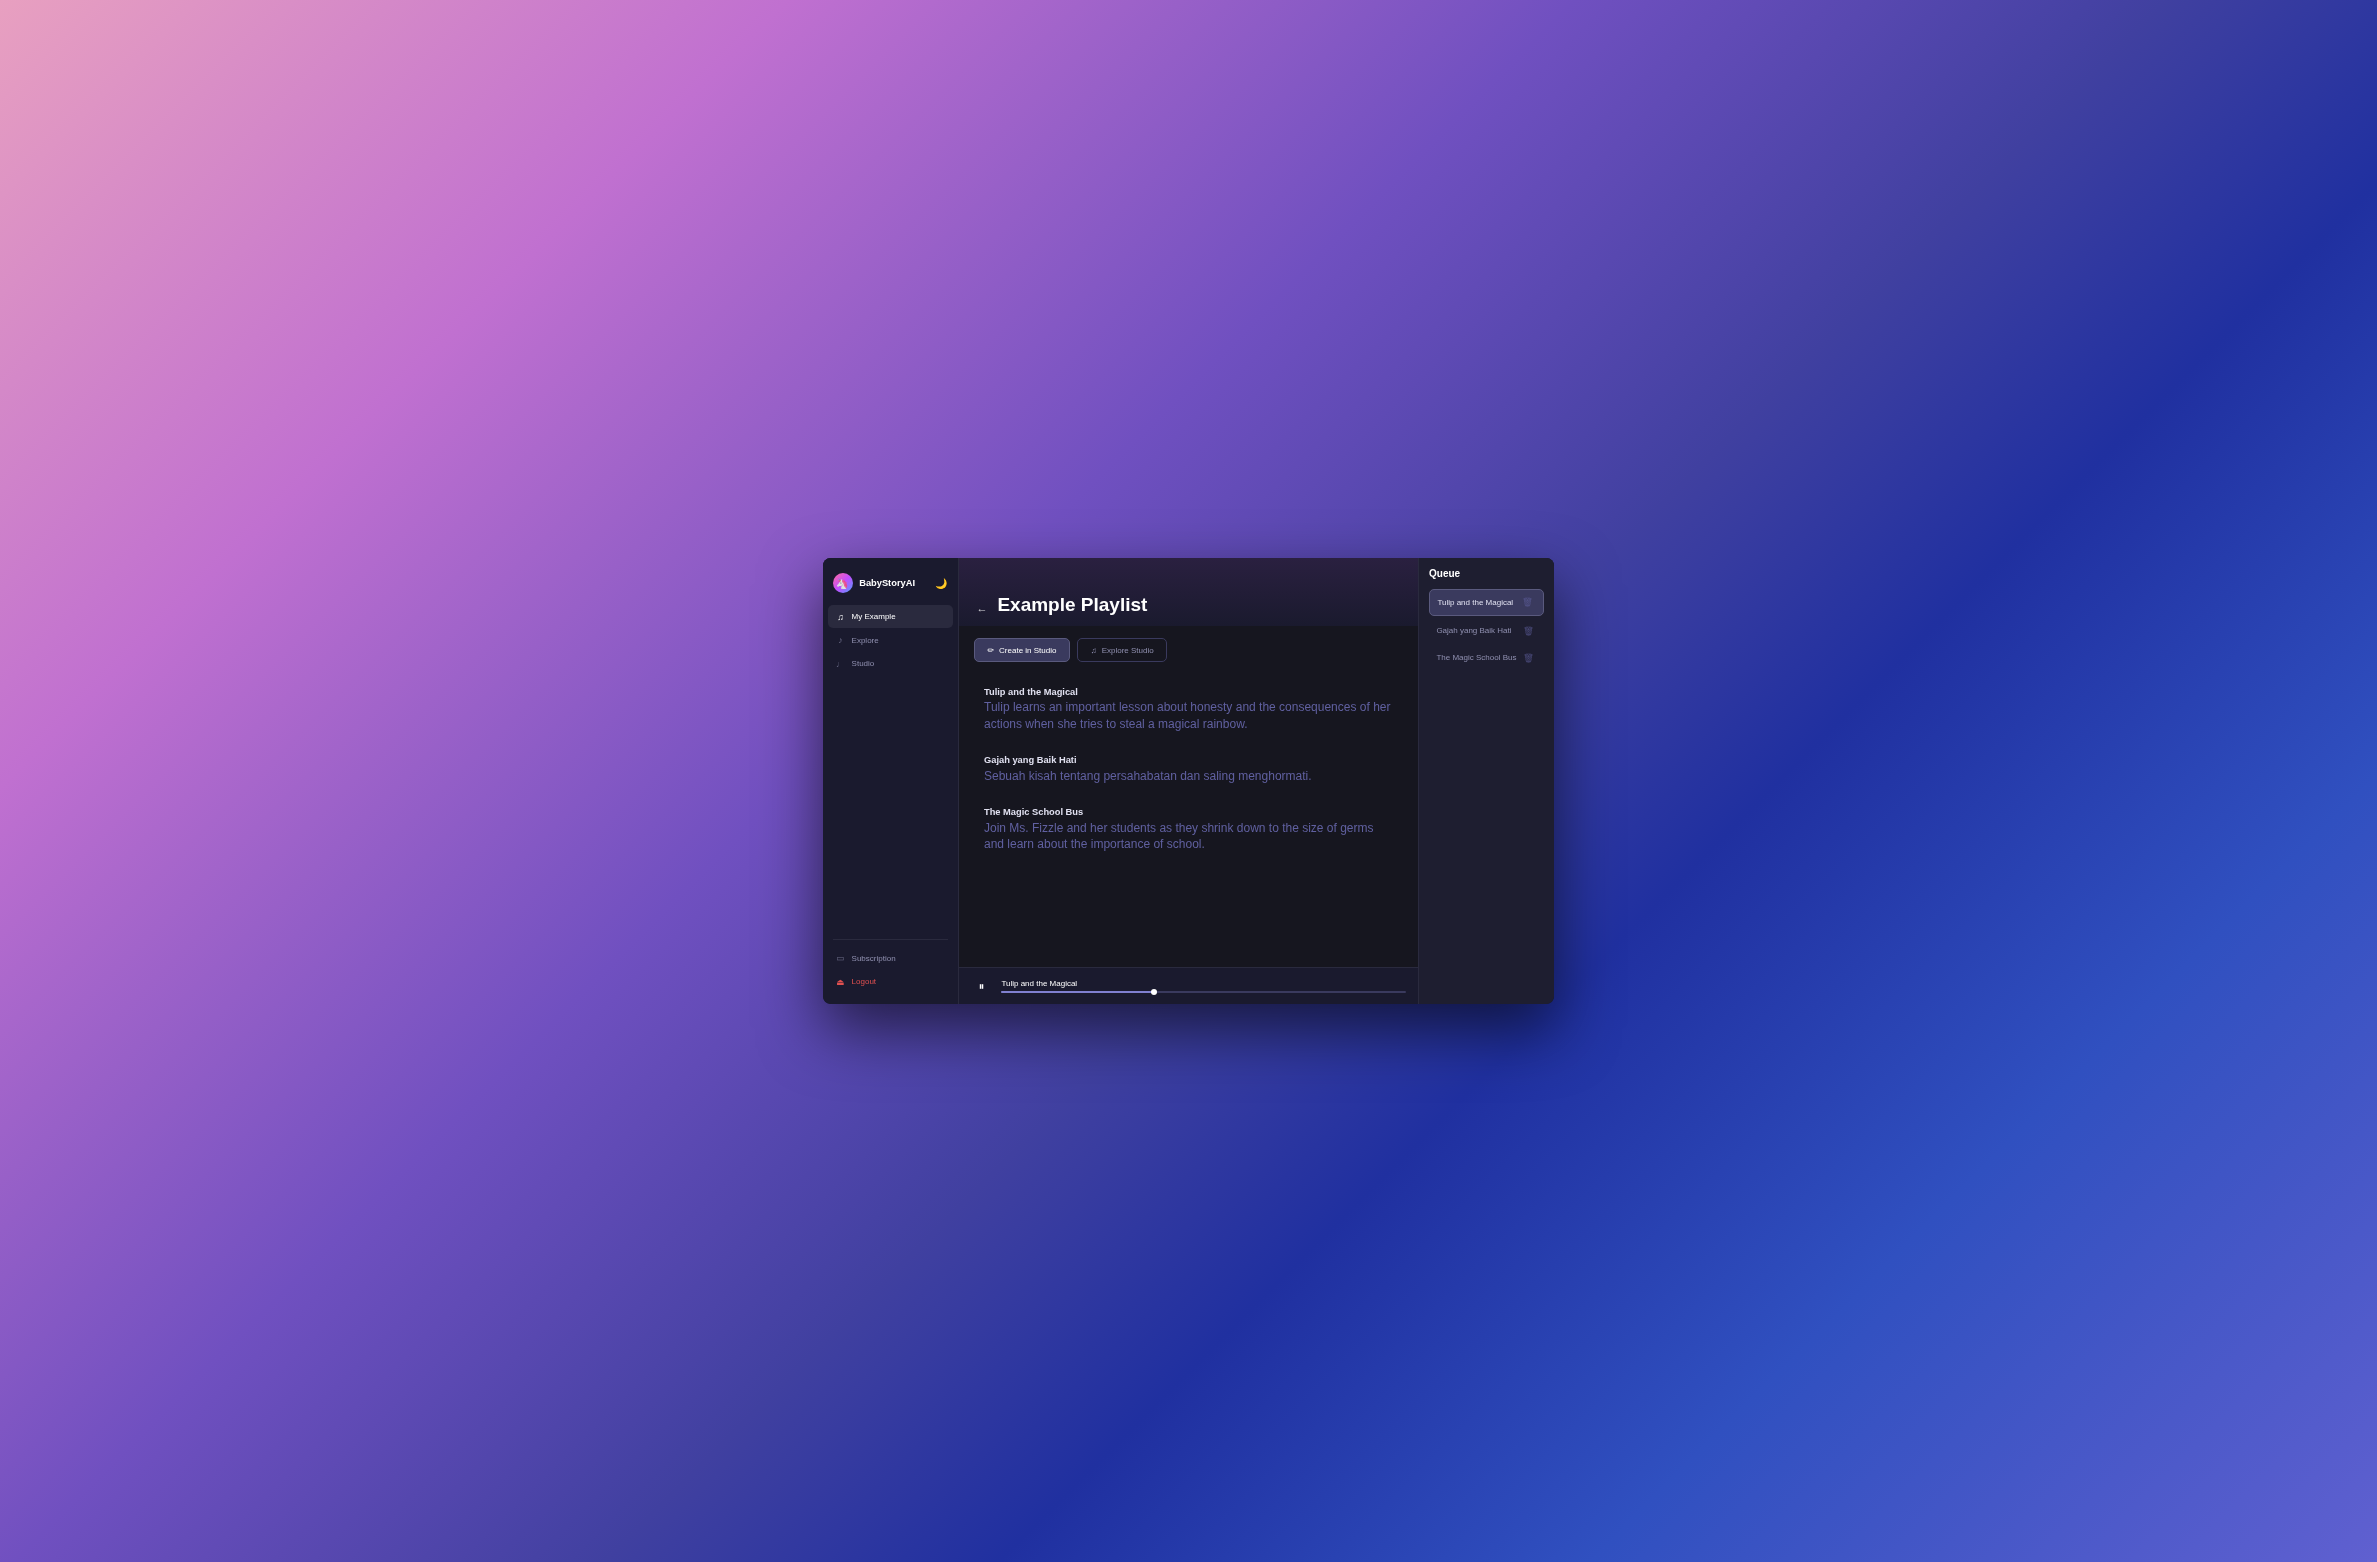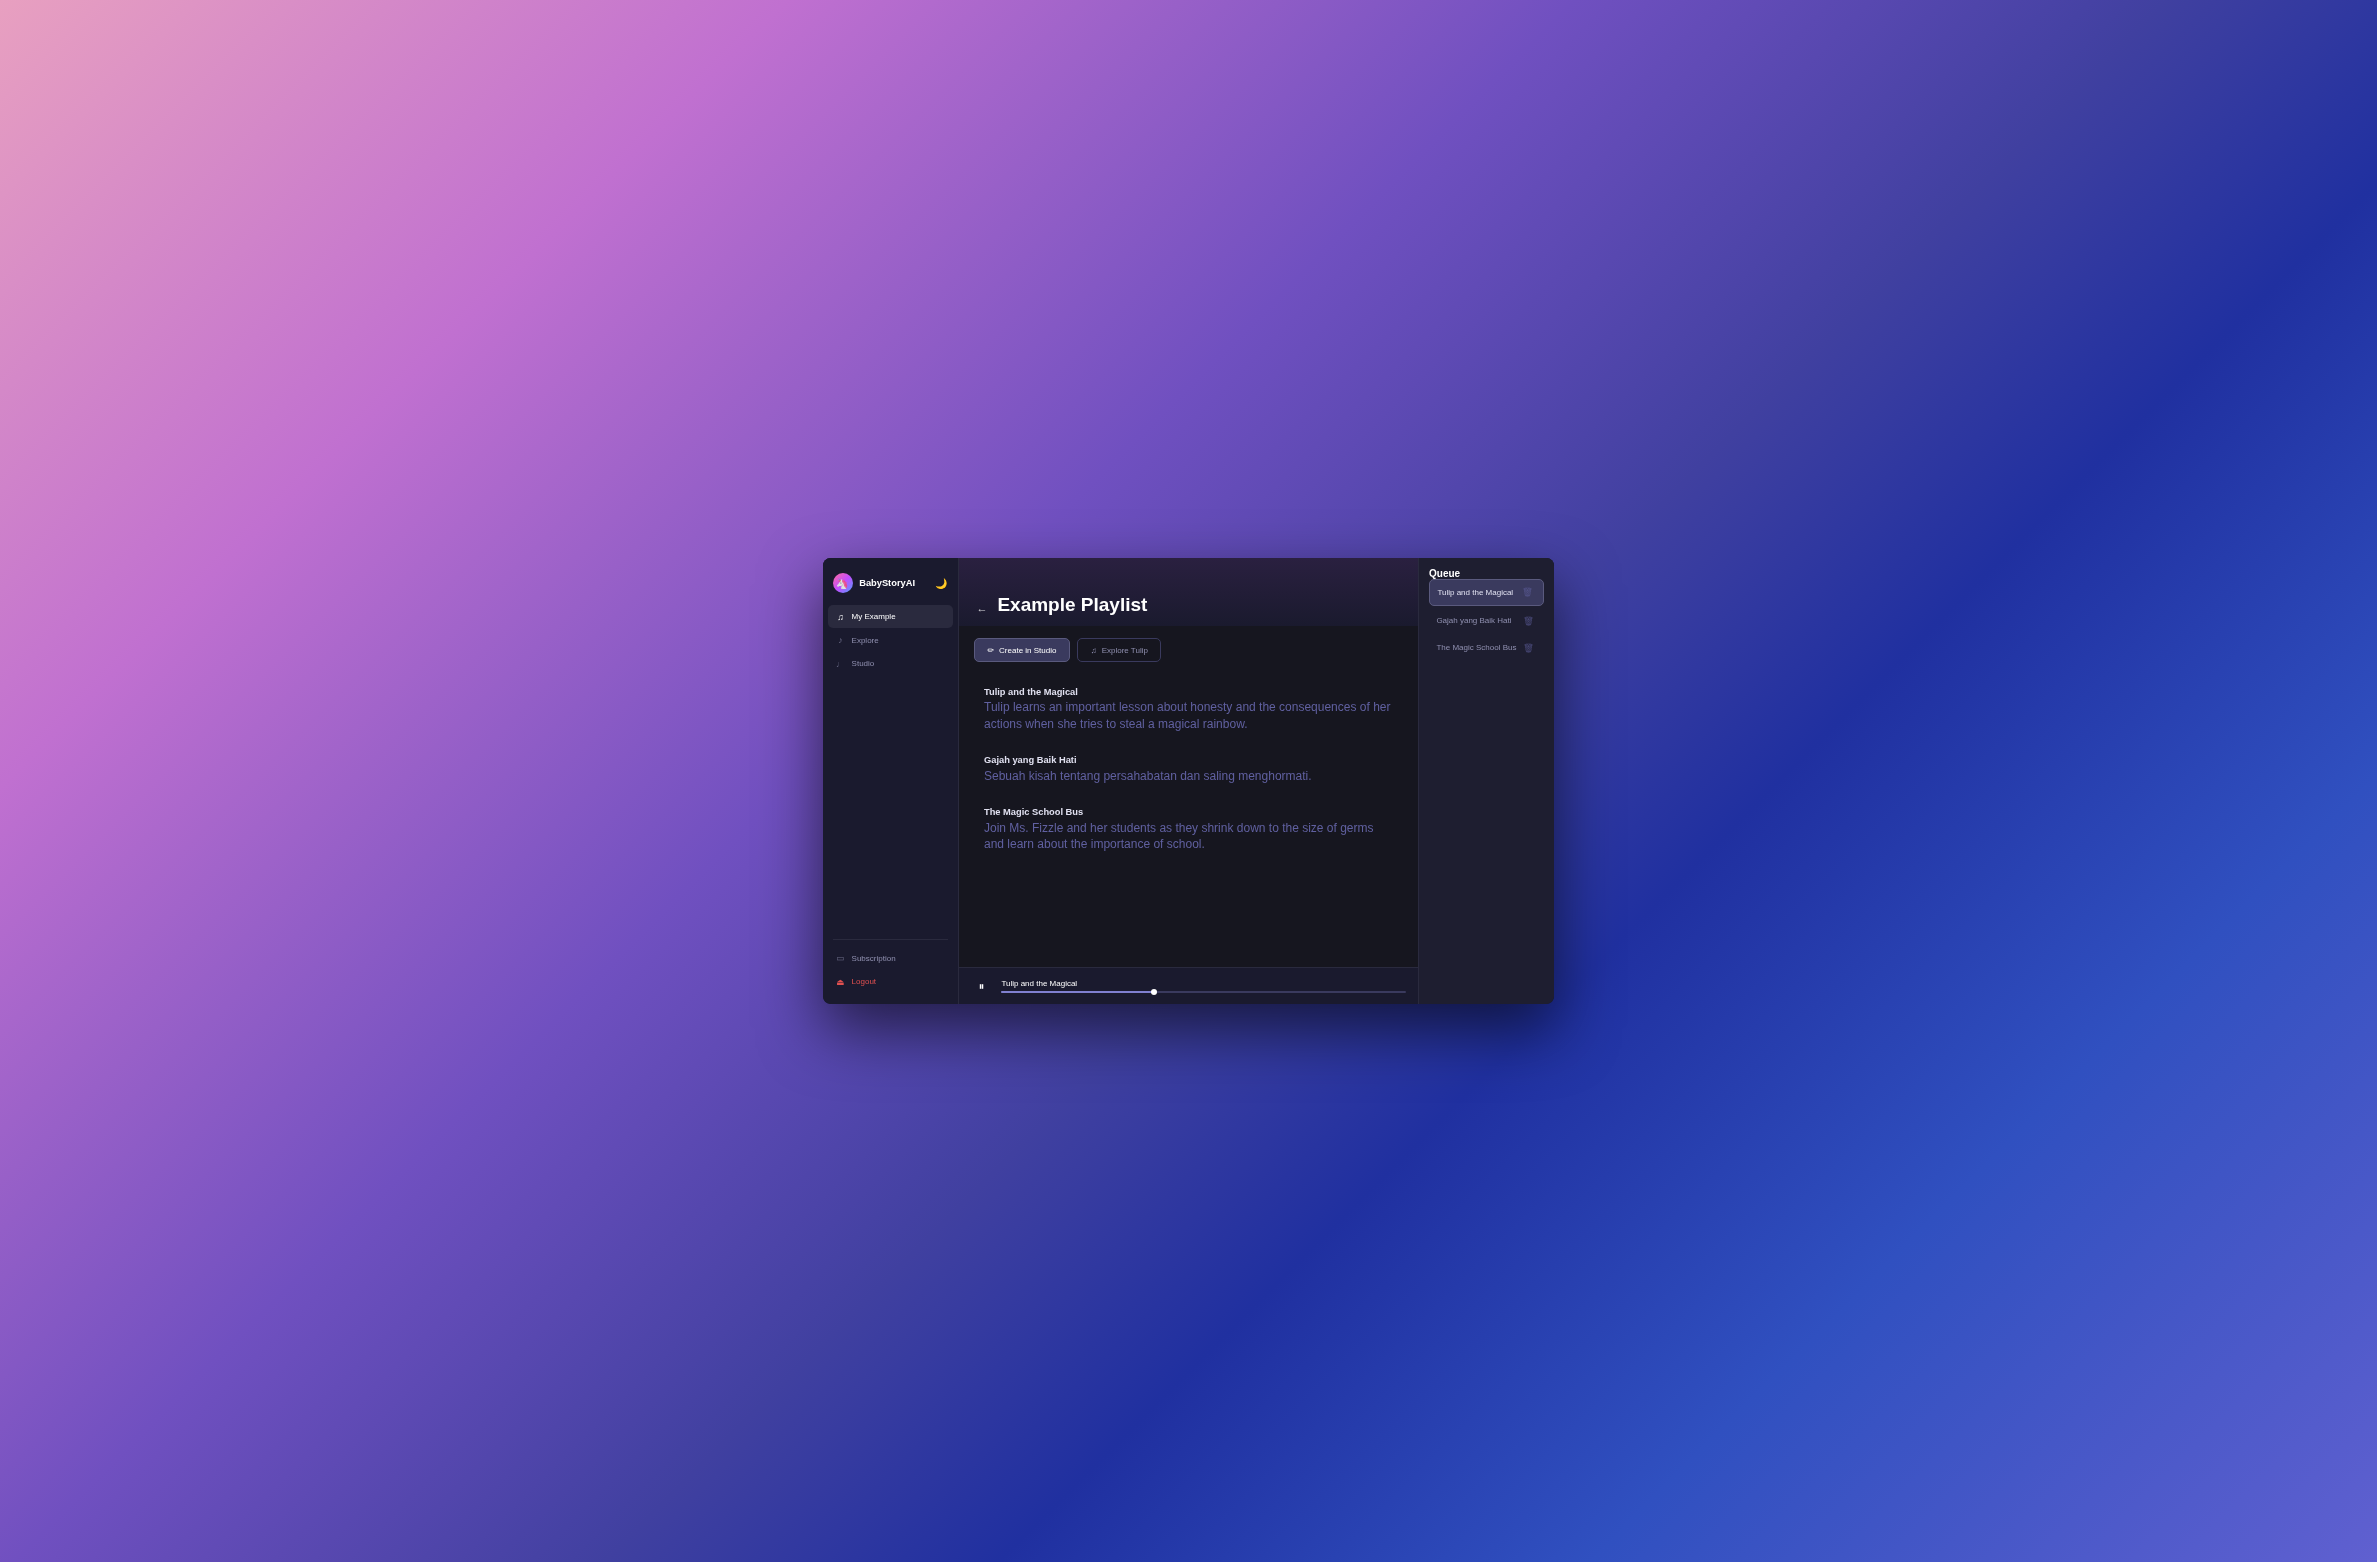--- a/index.html
+++ b/index.html
@@ -224,20 +224,21 @@
       border-left: 0.6px solid #2a2a3e;
       flex-shrink: 0;
       padding: 10px;
       overflow-y: auto;
     }
 
     .queue-title {
       color: #ffffff;
       font-size: 10px;
       font-weight: 700;
+      margin-bottom: 10px;
     }
 
     .queue-item {
       display: flex;
       align-items: center;
       justify-content: space-between;
       padding: 6.2px 7.4px;
       border-radius: 5px;
       margin-bottom: 2.5px;
       cursor: pointer;
@@ -384,21 +385,21 @@
       </div>
 
       <div class="content-body">
         <div class="action-buttons">
           <button class="btn-create">
             <span>✏</span>
             <span>Create in Studio</span>
           </button>
           <button class="btn-explore">
             <span>♫</span>
-            <span>Explore Tulip</span>
+            <span>Explore Studio</span>
           </button>
         </div>
 
         <div class="story-list">
           <div class="story-item">
             <div class="story-title">Tulip and the Magical</div>
             <div class="story-desc">Tulip learns an important lesson about honesty and the consequences of her actions when she tries to steal a magical rainbow.</div>
           </div>
           <div class="story-item">
             <div class="story-title">Gajah yang Baik Hati</div>

